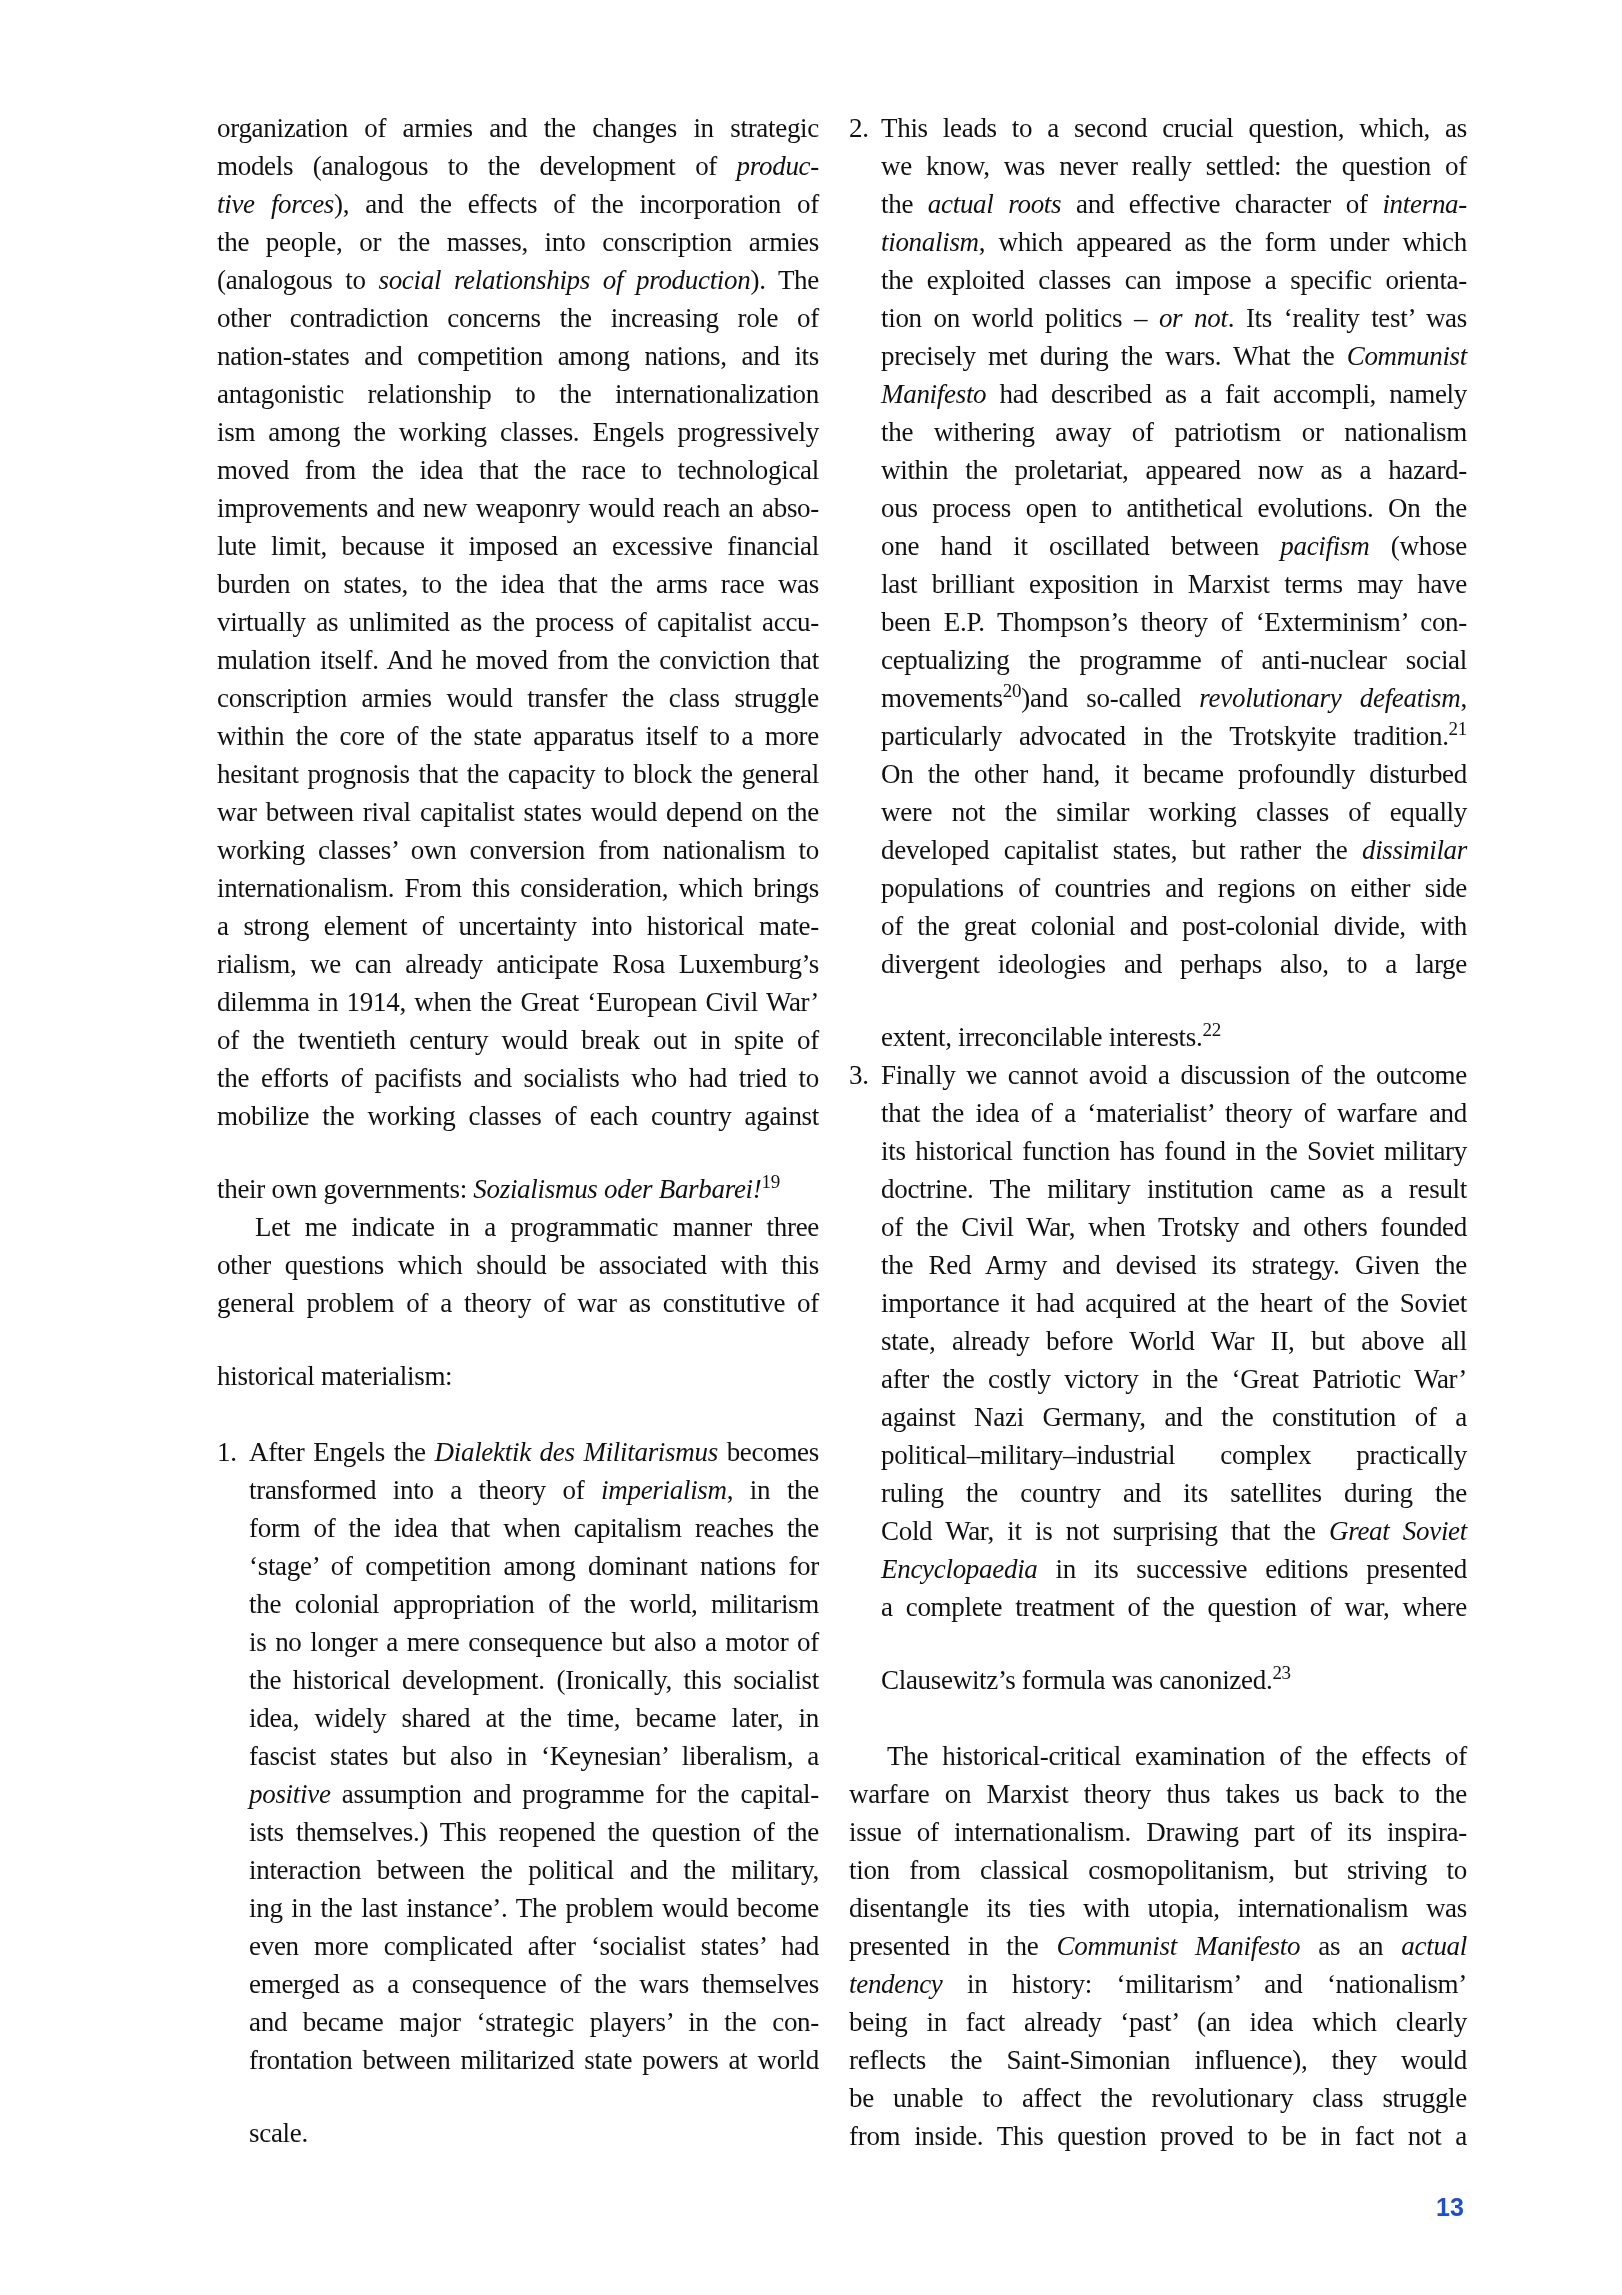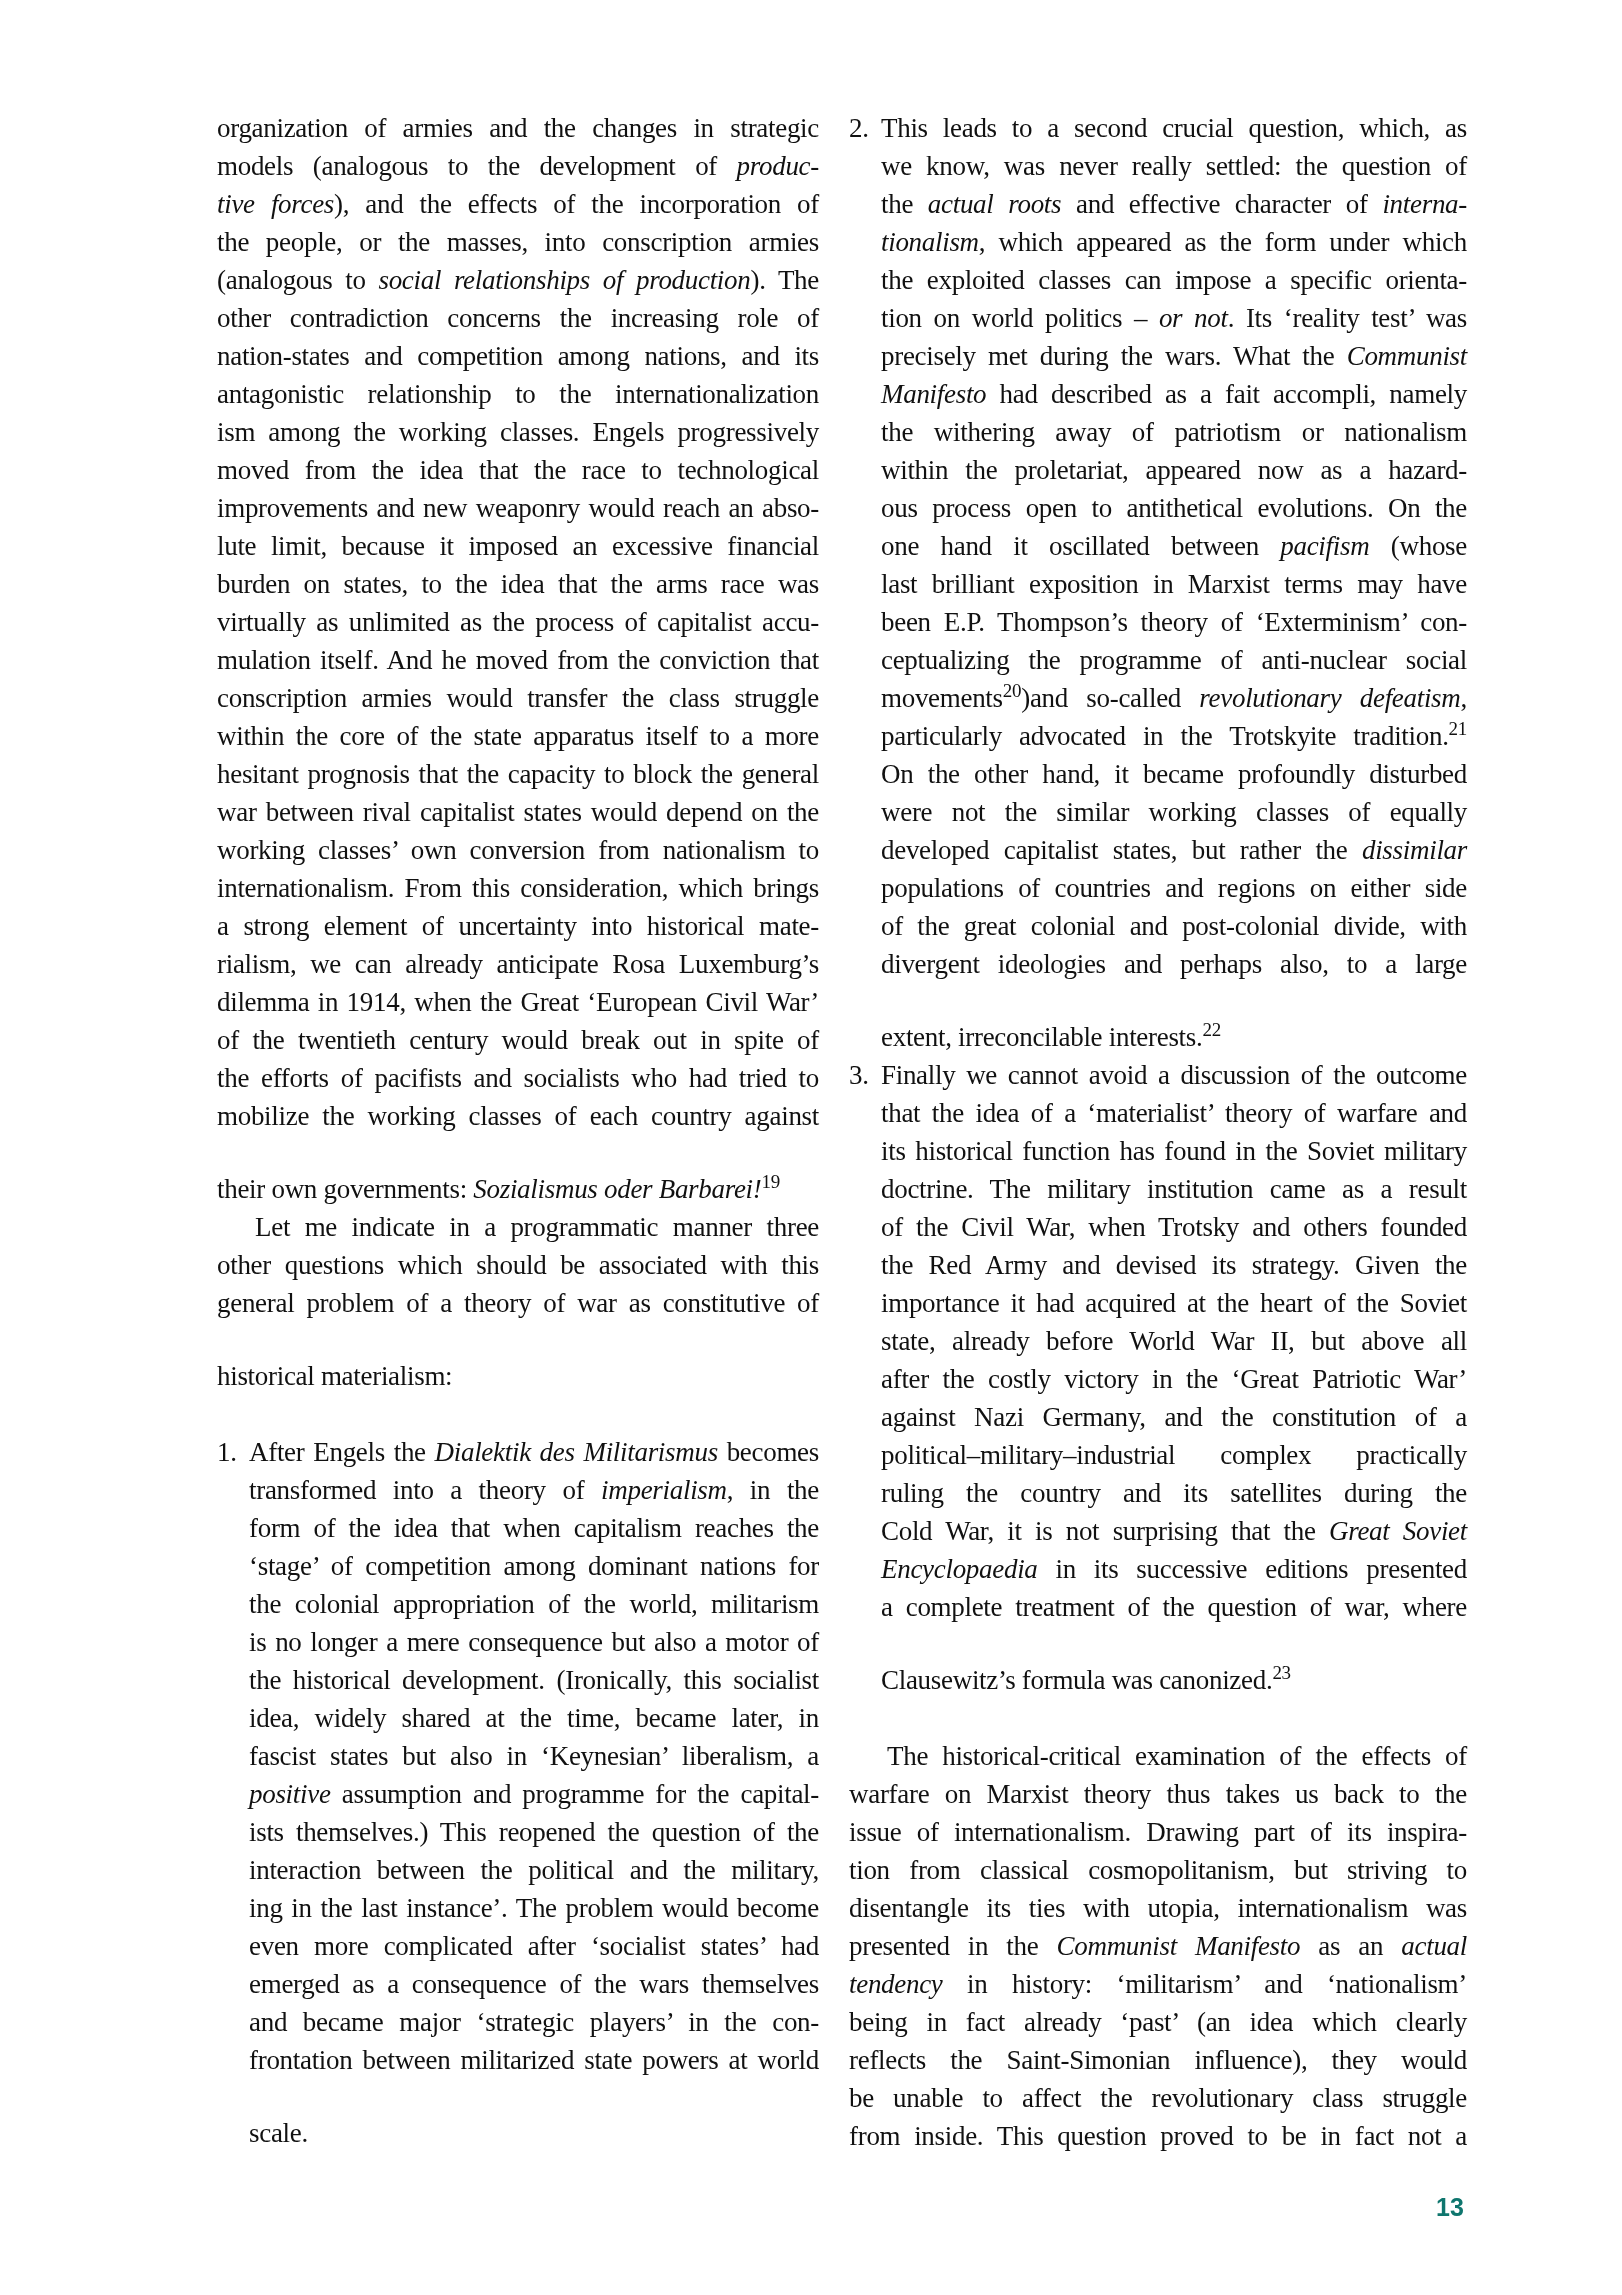--- a/index.html
+++ b/index.html
@@ -10,21 +10,21 @@
   .col-right { left: 849px; width: 618px; }
   .ln { display: block; white-space: nowrap; text-align: justify; text-align-last: justify; height: 38px; overflow: visible; letter-spacing: -0.3px; }
   .ln.last { text-align-last: left; margin-top: 35px; }
   .ln.ind { text-indent: 38px; }
   .list .ln { padding-left: 32px; }
   .list .ln.first { position: relative; }
   .num { position: absolute; left: 0; }
   .gap { height: 38px; }
   i { font-style: italic; }
   sup { font-size: 19px; line-height: 0; vertical-align: 9.8px; }
-  .pagenum { position: absolute; left: 1436px; top: 2193px; font-family: "Liberation Sans", "DejaVu Sans", sans-serif; font-weight: bold; font-size: 25px; color: #0f766e; text-align: center; }
+  .pagenum { position: absolute; left: 1436px; top: 2193px; font-family: "Liberation Sans", "DejaVu Sans", sans-serif; font-weight: bold; font-size: 25px; color: #1d4ed8; text-align: center; }
 </style>
 </head>
 <body>
 
 <div class="page">
 
   <div class="col col-left">
     <div>
         <span class="ln">organization of armies and the changes in strategic</span>
         <span class="ln">models (analogous to the development of <i>produc-</i></span>

